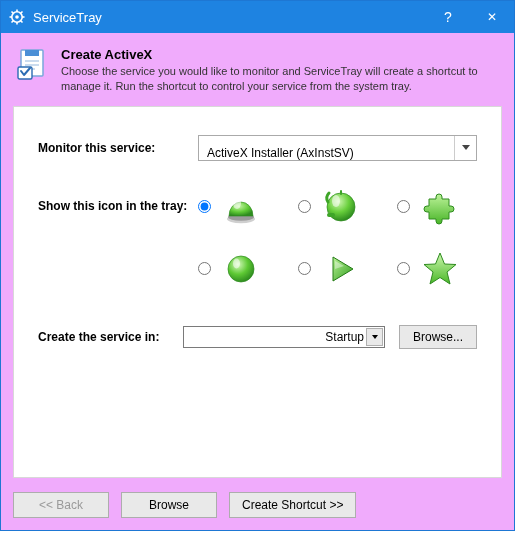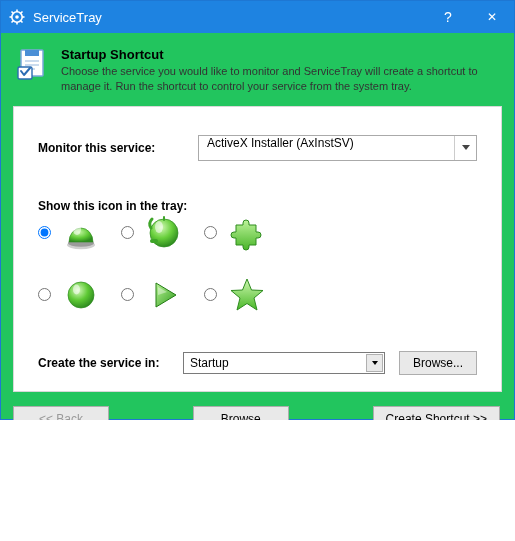--- a/index.html
+++ b/index.html
@@ -3,24 +3,24 @@
 <meta charset="utf-8">
 <style>
   * { box-sizing: border-box; }
   body {
     margin: 0; padding: 0;
     font-family: "Segoe UI", Tahoma, sans-serif;
     font-size: 12px;
     background: #fff;
   }
   .window {
-    width: 515px; height: 420px;
+    width: 515px; height: 531px;
     border: 1px solid #1e77d3;
     display: flex; flex-direction: column;
-    background: #22c55e;
+    background: #f0abfc;
   }
   .titlebar {
     height: 32px;
     background: #1e83e1;
     color: #fff;
     display: flex; align-items: center;
     padding: 0 0 0 8px;
     font-size: 13px;
   }
   .titlebar .app-icon {
@@ -79,22 +79,22 @@
     color: #000;
     font-size: 12px;
     font-weight: bold;
   }
   .svc-select {
     flex: 1;
     position: relative;
     height: 26px;
     border: 1px solid #aaa;
     background: #fff;
-    display: flex; align-items: flex-start;
-    padding: 0 26px 16px 8px;
+    display: flex; align-items: flex-end;
+    padding: 0 26px 0 8px;
     font-size: 12px;
   }
   .svc-select .arrow {
     position: absolute; right: 0; top: 0;
     width: 22px; height: 100%;
     border-left: 1px solid #ccc;
     display: flex; align-items: center; justify-content: center;
   }
   .icons-grid {
     display: grid;
@@ -116,41 +116,42 @@
   }
   .loc-select {
     width: 220px;
     height: 22px;
     border: 1px solid #7a7a7a;
     background: #fff;
     display: flex; align-items: center;
     padding: 0 20px 0 6px;
     position: relative;
     font-size: 12px;
+    justify-content: flex-end;
   }
   .loc-select .arrow {
     position: absolute; right: 1px; top: 1px;
     width: 17px; height: 18px;
     background: #e9e9e9;
     border: 1px solid #b0b0b0;
     display: flex; align-items: center; justify-content: center;
   }
   .btn {
     height: 24px;
     border: 1px solid #adadad;
     background: #e9e9e9;
     padding: 0 12px;
     font-size: 12px;
     color: #000;
     display: inline-flex; align-items: center; justify-content: center;
     cursor: default;
   }
   .btn.disabled { color: #9a9a9a; }
   .footer-btns {
-    display: flex; justify-content: space-between; gap: 20px;
+    display: flex; justify-content: flex-start; gap: 12px;
     margin-top: 14px;
     padding-right: 2px;
   }
   .footer-btns .btn { min-width: 96px; height: 26px; }
   .browse-btn { margin-left: 14px; min-width: 78px; text-align: center; }
   .tri-down {
     width: 0; height: 0;
     border-left: 4px solid transparent;
     border-right: 4px solid transparent;
     border-top: 5px solid #444;
@@ -199,38 +200,38 @@
           <rect x="4" y="3" width="22" height="26" rx="1" fill="#fff" stroke="#7aa8da" stroke-width="1.5"></rect>
           <rect x="8" y="3" width="14" height="6" fill="#4b8fd6"></rect>
           <line x1="8" y1="14" x2="22" y2="14" stroke="#b9cfe8" stroke-width="1.5"></line>
           <line x1="8" y1="18" x2="22" y2="18" stroke="#b9cfe8" stroke-width="1.5"></line>
           <line x1="8" y1="22" x2="18" y2="22" stroke="#b9cfe8" stroke-width="1.5"></line>
           <rect x="1" y="20" width="14" height="12" rx="1.5" fill="#fff" stroke="#2b6cb3" stroke-width="1.4"></rect>
           <path d="M4 24 L7 28 L13 21" fill="none" stroke="#2b6cb3" stroke-width="2" stroke-linecap="round" stroke-linejoin="round"></path>
         </svg>
       </span>
       <div class="header-text">
-        <div class="heading">Startup Shortcut</div>
+        <div class="heading">Create ActiveX</div>
         <div class="desc">Choose the service you would like to monitor and ServiceTray will create a shortcut to manage it. Run the shortcut to control your service from the system tray.</div>
       </div>
     </div>
 
     <div class="panel">
 
       <div class="form-row">
         <div class="lbl">Monitor this service:</div>
         <div class="svc-select">
           <span>ActiveX Installer (AxInstSV)</span>
           <span class="arrow">
               <span class="tri-down"></span>
             </span>
         </div>
       </div>
 
-      <div class="form-row" style="align-items:flex-start; margin-bottom:36px;flex-direction:column;">
+      <div class="form-row" style="align-items:flex-start; margin-bottom:36px;">
         <div class="lbl" style="padding-top:12px;">Show this icon in the tray:</div>
         <div class="icons-grid">
 
           <label class="icon-opt">
             <input type="radio" name="ico" checked="" style="">
             <span class="tray-icon-slot">
               <svg width="38" height="38" viewBox="0 0 38 38">
                 <defs>
                   <radialGradient id="gDome" cx="40%" cy="30%" r="70%">
                     <stop offset="0%" stop-color="#c8f7a8"></stop>

